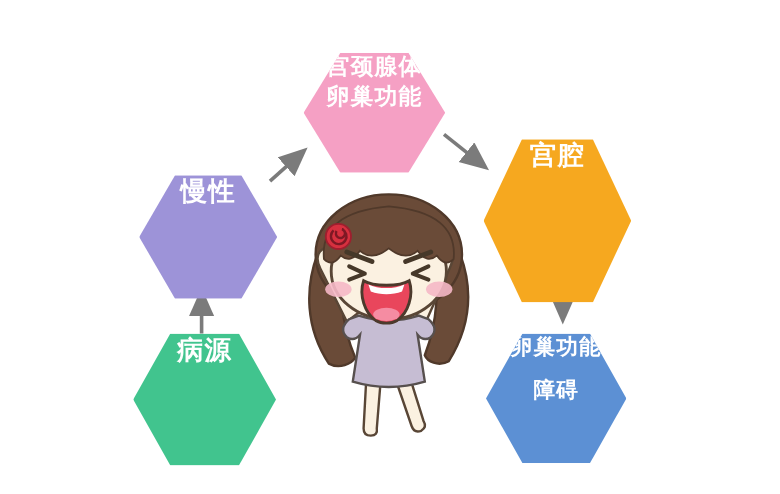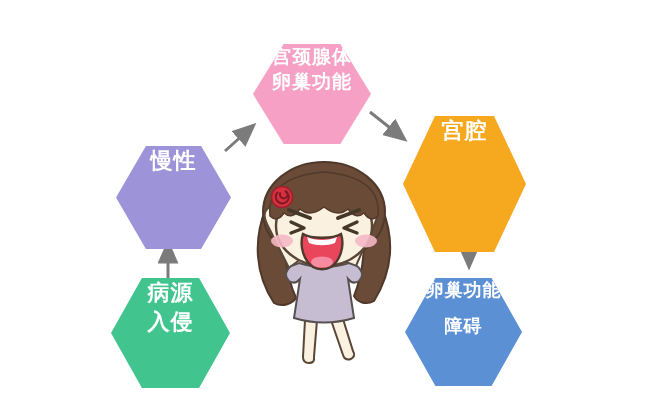--- a/index.html
+++ b/index.html
@@ -46,21 +46,20 @@
   <div class="hex hex-left" style="background-color: rgb(157, 147, 216);">
     <div class="line">慢性</div>
   </div>
 
   <div class="hex hex-right" style="background-color: rgb(246, 168, 31);">
     <div class="line">宫腔</div>
   </div>
 
   <div class="hex hex-bl" style="background-color: rgb(65, 196, 142);">
     <div class="line">病源</div>
-    <div class="line">入侵</div>
   </div>
 
   <div class="hex hex-br" style="background-color: rgb(92, 144, 212);">
     <div class="line">卵巢功能</div>
     <div class="line">障碍</div>
   </div>
 
   <svg class="girl" viewBox="0 0 178 258">
 
     <path d="M33,58 C20,90 22,124 41,153 C50,158 60,153 63,148 C51,120 49,88 54,66 Z" fill="#6A4B38" stroke="#50392A" stroke-width="2"></path>

